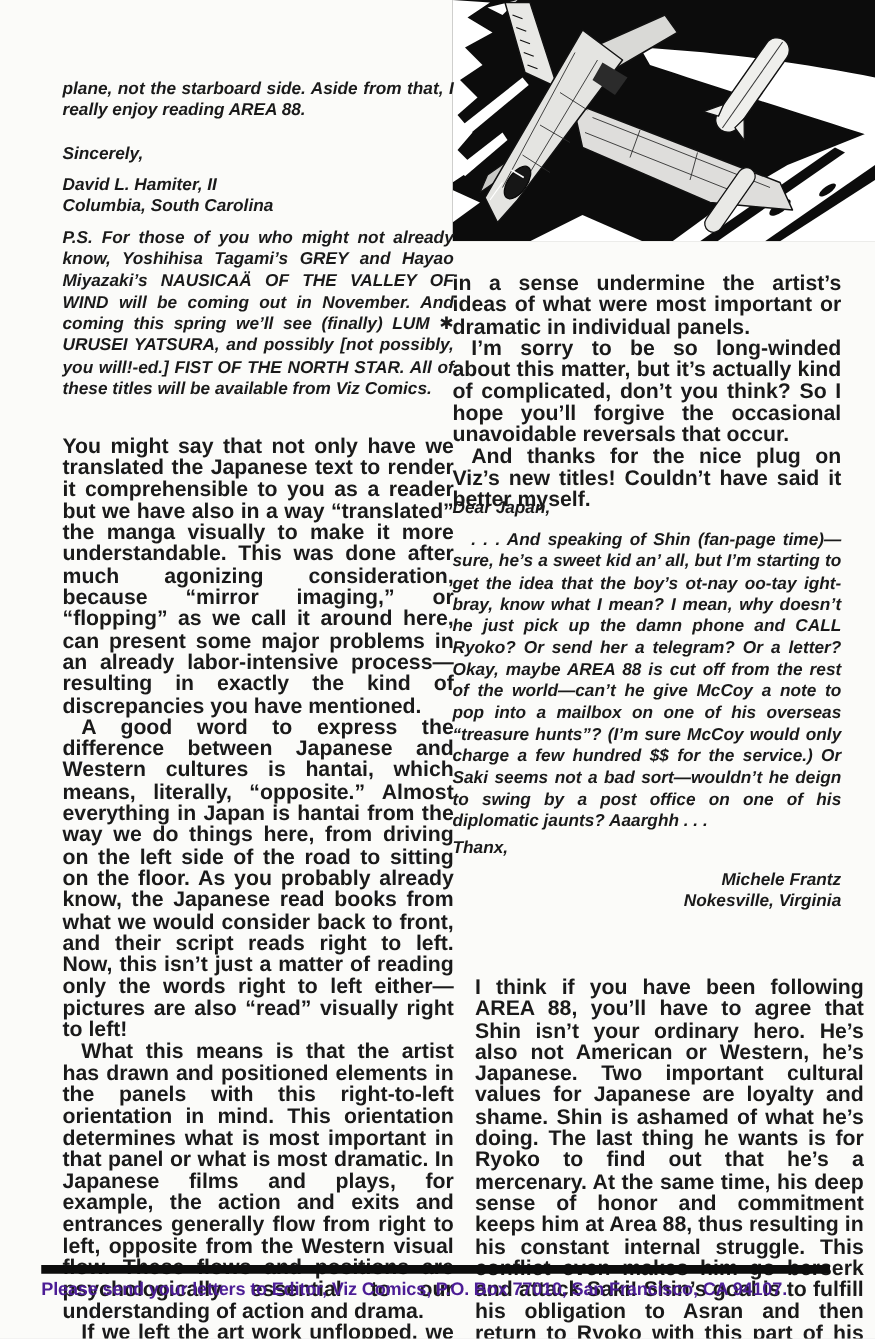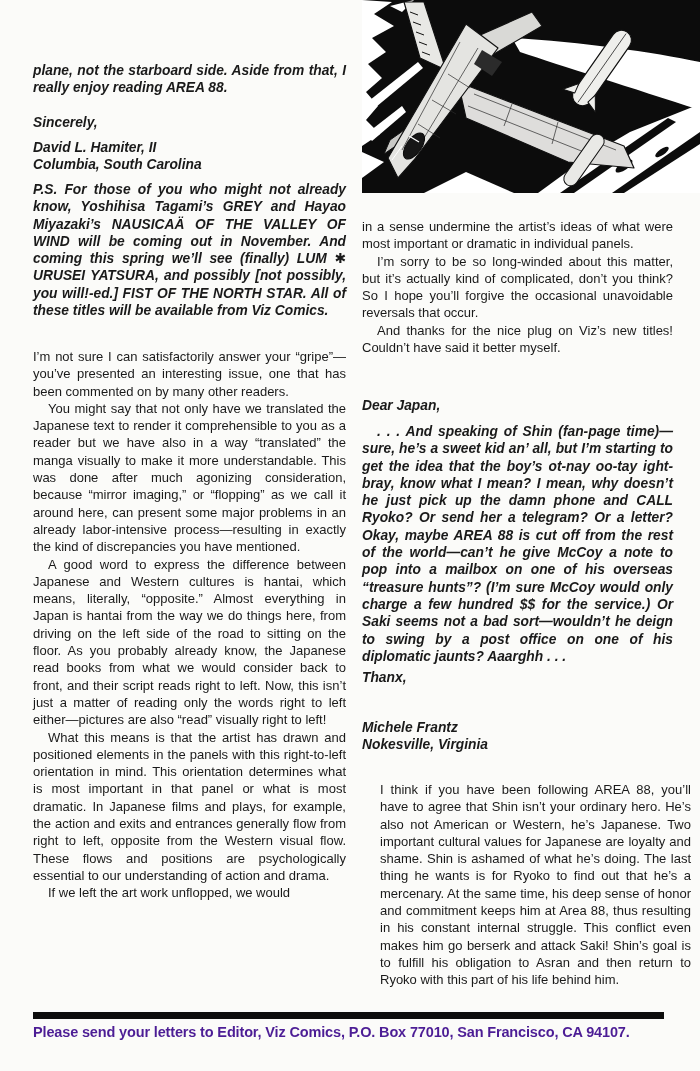--- a/index.html
+++ b/index.html
@@ -8,32 +8,33 @@
     width:700px;height:1071px;
     margin:0 auto;
     background:var(--paper,#fbfbf9);
     font-family:"Liberation Sans","DejaVu Sans",sans-serif;
     color:var(--ink,#1a1a1a);
     overflow:hidden;
   }
   .block{position:absolute;}
   p{margin:0;}
   .body-text{
-    font-size:13px;line-height:17.3px;
+    font-size:17px;line-height:17.3px;
     text-align:justify;
+    font-weight:bold;
   }
   .letter-text{
     font-size:13.8px;line-height:17.3px;
     font-weight:700;font-style:italic;
     text-align:justify;
   }
   .plist p + p{text-indent:15px;}
   .ind{text-indent:15px;}
   .sig-right{text-align:right;padding-right:4px;}
-  .col-left{left:33px;width:313px;}
+  .col-left{left:50px;width:313px;}
   .col-right{left:362px;width:311px;}
   .footer-rule{
     position:absolute;left:33px;top:1012px;
     width:631px;height:7px;background:#0d0d0d;
   }
   .footer-text{
     position:absolute;left:33px;top:1024px;width:648px;
     font-size:14.5px;font-weight:700;letter-spacing:-0.15px;
     color:#4c1d95;
   }
@@ -90,40 +91,39 @@
   <div class="block col-left letter-text" style="top:139px;text-align:left;">
       <p>David L. Hamiter, II</p>
       <p>Columbia, South Carolina</p>
     </div>
 
   <div class="block col-left letter-text" style="top:114px;">Sincerely,</div>
 
   <div class="block col-left letter-text" style="top:181px;">P.S. For those of you who might not already know, Yoshihisa Tagami’s GREY and Hayao Miyazaki’s NAUSICAÄ OF THE VALLEY OF WIND will be coming out in November. And coming this spring we’ll see (finally) LUM ✱ URUSEI YATSURA, and possibly [not possibly, you will!-ed.] FIST OF THE NORTH STAR. All of these titles will be available from Viz Comics.</div>
 
   <div class="block col-left body-text plist" style="top:348px;">
-      <p>I’m not sure I can satisfactorily answer your “gripe”—you’ve presented an interesting issue, one that has been commented on by many other readers.</p>
       <p>You might say that not only have we translated the Japanese text to render it comprehensible to you as a reader but we have also in a way “translated” the manga visually to make it more understandable. This was done after much agonizing consideration, because “mirror imaging,” or “flopping” as we call it around here, can present some major problems in an already labor-intensive process—resulting in exactly the kind of discrepancies you have mentioned.</p>
       <p>A good word to express the difference between Japanese and Western cultures is hantai, which means, literally, “opposite.” Almost everything in Japan is hantai from the way we do things here, from driving on the left side of the road to sitting on the floor. As you probably already know, the Japanese read books from what we would consider back to front, and their script reads right to left. Now, this isn’t just a matter of reading only the words right to left either—pictures are also “read” visually right to left!</p>
       <p>What this means is that the artist has drawn and positioned elements in the panels with this right-to-left orientation in mind. This orientation determines what is most important in that panel or what is most dramatic. In Japanese films and plays, for example, the action and exits and entrances generally flow from right to left, opposite from the Western visual flow. These flows and positions are psychologically essential to our understanding of action and drama.</p>
       <p>If we left the art work unflopped, we would</p>
     </div>
 
   <div class="block col-right body-text plist" style="top:218px;">
       <p>in a sense undermine the artist’s ideas of what were most important or dramatic in individual panels.</p>
       <p>I’m sorry to be so long-winded about this matter, but it’s actually kind of complicated, don’t you think? So I hope you’ll forgive the occasional unavoidable reversals that occur.</p>
       <p>And thanks for the nice plug on Viz’s new titles! Couldn’t have said it better myself.</p>
     </div>
 
   <div class="block col-right letter-text" style="top:397px;">Dear Japan,</div>
 
   <div class="block col-right letter-text ind" style="top:423px;">. . . And speaking of Shin (fan-page time)—sure, he’s a sweet kid an’ all, but I’m starting to get the idea that the boy’s ot-nay oo-tay ight-bray, know what I mean? I mean, why doesn’t he just pick up the damn phone and CALL Ryoko? Or send her a telegram? Or a letter? Okay, maybe AREA 88 is cut off from the rest of the world—can’t he give McCoy a note to pop into a mailbox on one of his overseas “treasure hunts”? (I’m sure McCoy would only charge a few hundred $$ for the service.) Or Saki seems not a bad sort—wouldn’t he deign to swing by a post office on one of his diplomatic jaunts? Aaarghh . . .</div>
 
   <div class="block col-right letter-text" style="top:669px;">Thanx,</div>
 
-  <div class="block col-right letter-text" style="top:695px;text-align:left;margin-top:24px;">
+  <div class="block col-right letter-text" style="top:695px;text-align:right;">
       <p>Michele Frantz</p>
       <p>Nokesville, Virginia</p>
     </div>
 
   <div class="block col-right body-text" style="top:781px;margin-left:18px;">
     <p>I think if you have been following AREA 88, you’ll have to agree that Shin isn’t your ordinary hero. He’s also not American or Western, he’s Japanese. Two important cultural values for Japanese are loyalty and shame. Shin is ashamed of what he’s doing. The last thing he wants is for Ryoko to find out that he’s a mercenary. At the same time, his deep sense of honor and commitment keeps him at Area 88, thus resulting in his constant internal struggle. This conflict even makes him go berserk and attack Saki! Shin’s goal is to fulfill his obligation to Asran and then return to Ryoko with this part of his life behind him.</p>
   </div>
 
   <div class="footer-rule"></div>
   <div class="footer-text">Please send your letters to Editor, Viz Comics, P.O. Box 77010, San Francisco, CA 94107.</div>

